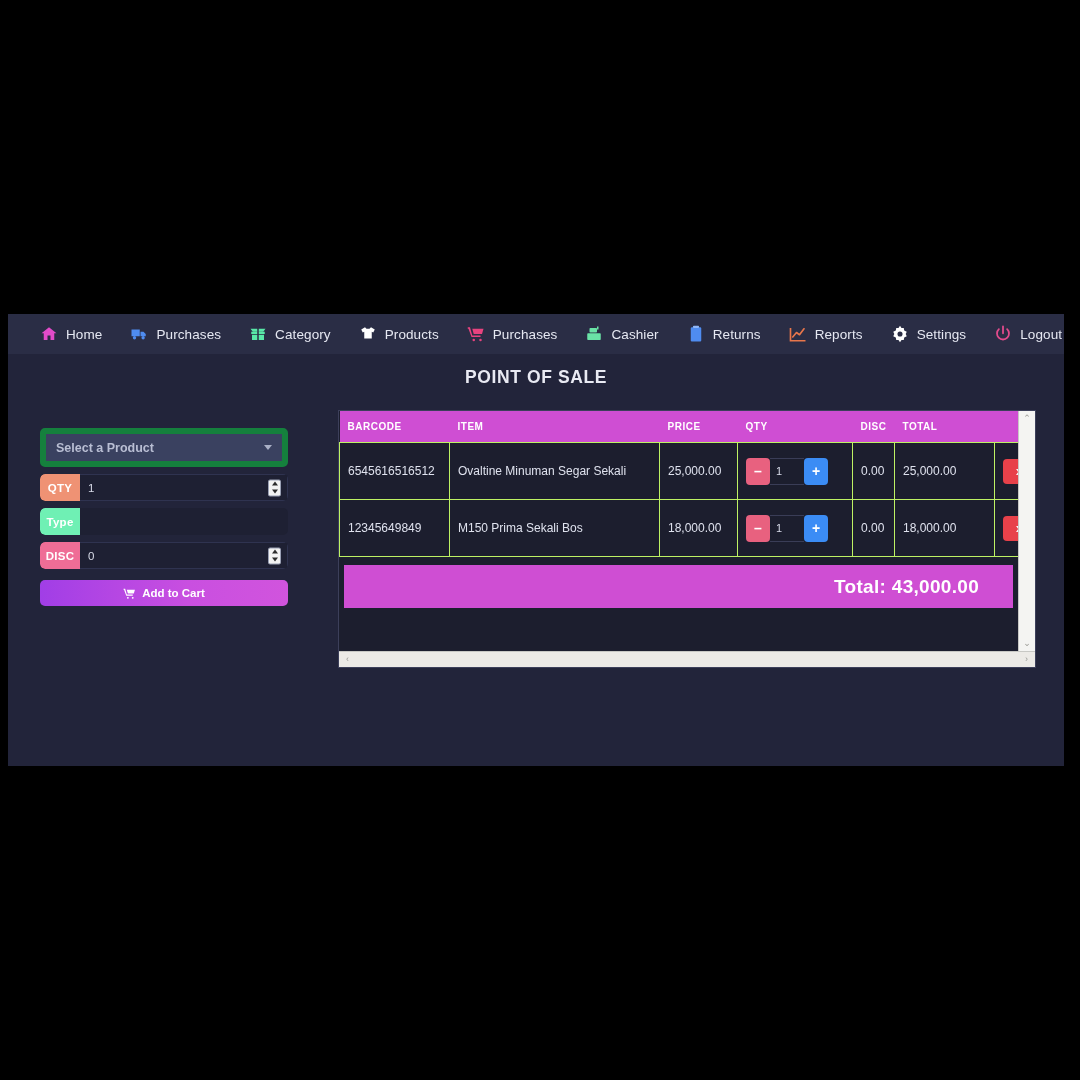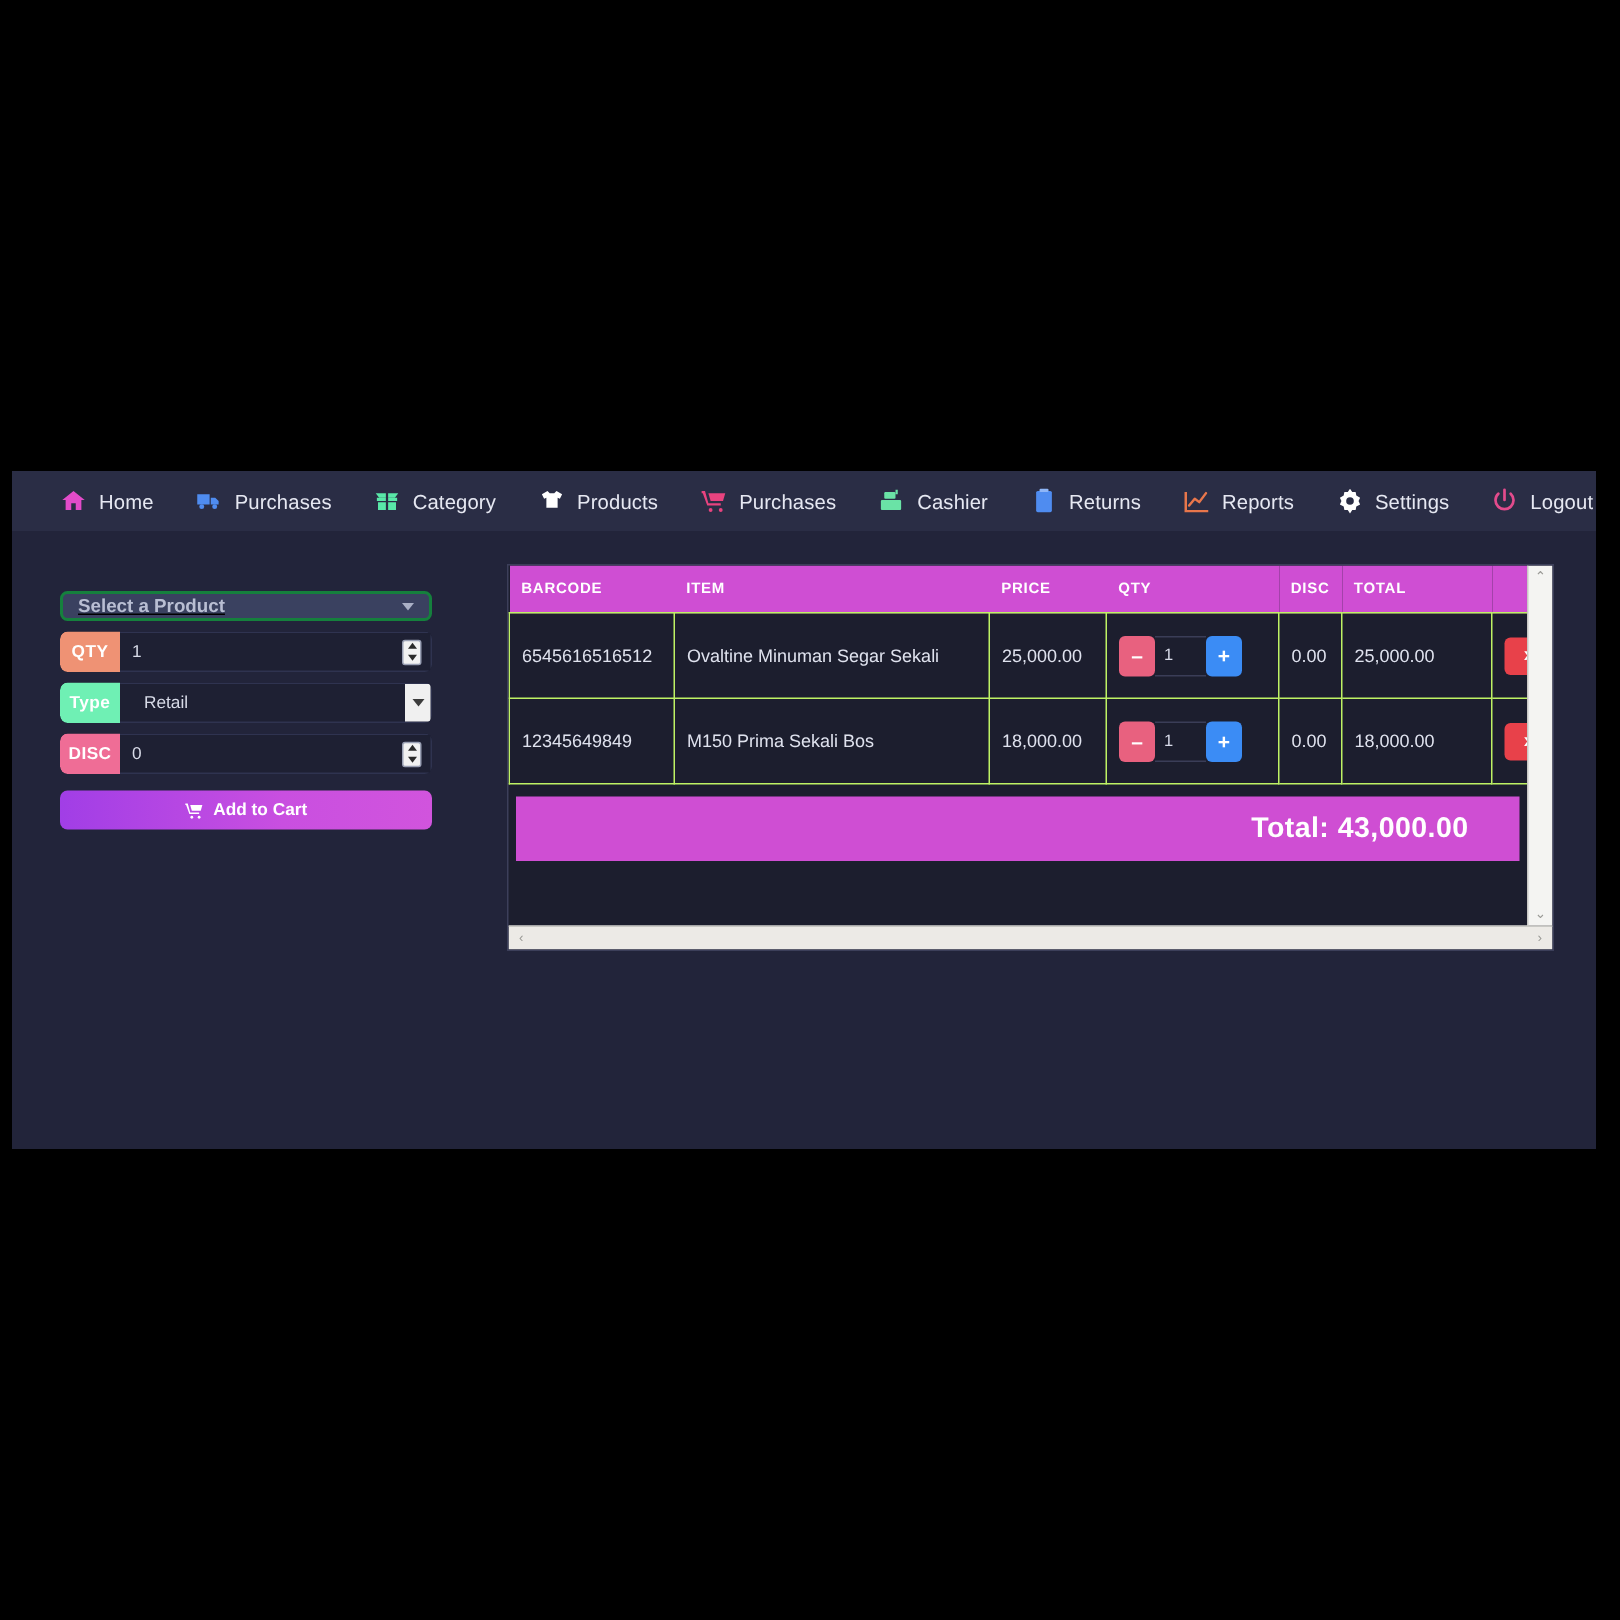--- a/index.html
+++ b/index.html
@@ -70,29 +70,28 @@
     flex: 1;
     padding-right: 28px;
     padding-left: 0;
   }
 
   
   .form-row { margin-bottom: 7px; }
 
   #product-select {
     width: 248px;
-    height: 20px;
+    height: 39px;
     background: #3a4160;
-    border: 2px solid #15803d;
+    border: 6px solid #15803d;
     border-radius: 5px;
     display: flex;
     align-items: center;
     padding: 0 10px;
     cursor: pointer;
-    text-decoration: underline;
   }
   #product-select .ps-label {
     flex: 1;
     color: #b9bed3;
     font-size: 12.5px;
     font-weight: bold;
   }
   .caret-down {
     width: 0; height: 0;
     border-left: 4px solid transparent;
@@ -421,20 +420,21 @@
         <svg viewBox="0 0 24 24" fill="none" stroke="#e24b8c" stroke-width="2.4" stroke-linecap="round">
             <path d="M12 2v9"></path>
             <path d="M6.5 5.5a8 8 0 1 0 11 0"></path>
           </svg>
       </span>
       <span class="nav-label">Logout</span>
     </div>
 
   </nav>
 
+  <div id="page-title">POINT OF SALE</div>
 
   <div id="content">
 
     <div id="left-panel">
 
       <div class="form-row">
         <div id="product-select">
           <span class="ps-label">Select a Product</span>
           <span class="caret-down"></span>
         </div>
@@ -449,26 +449,20 @@
               <span class="tri-up"></span>
               <span class="tri-dn"></span>
             </span>
           </div>
         </div>
       </div>
 
       <div class="form-row">
         <div class="input-group">
           <div class="ig-label type">Type</div>
-          <div class="ig-field select-field">
-            <span>Retail</span>
-            <span class="select-arrow">
-              <span class="chev"></span>
-            </span>
-          </div>
         </div>
       </div>
 
       <div class="form-row">
         <div class="input-group">
           <div class="ig-label disc">DISC</div>
           <div class="ig-field">
             <span>0</span>
             <span class="spinner">
               <span class="tri-up"></span>

